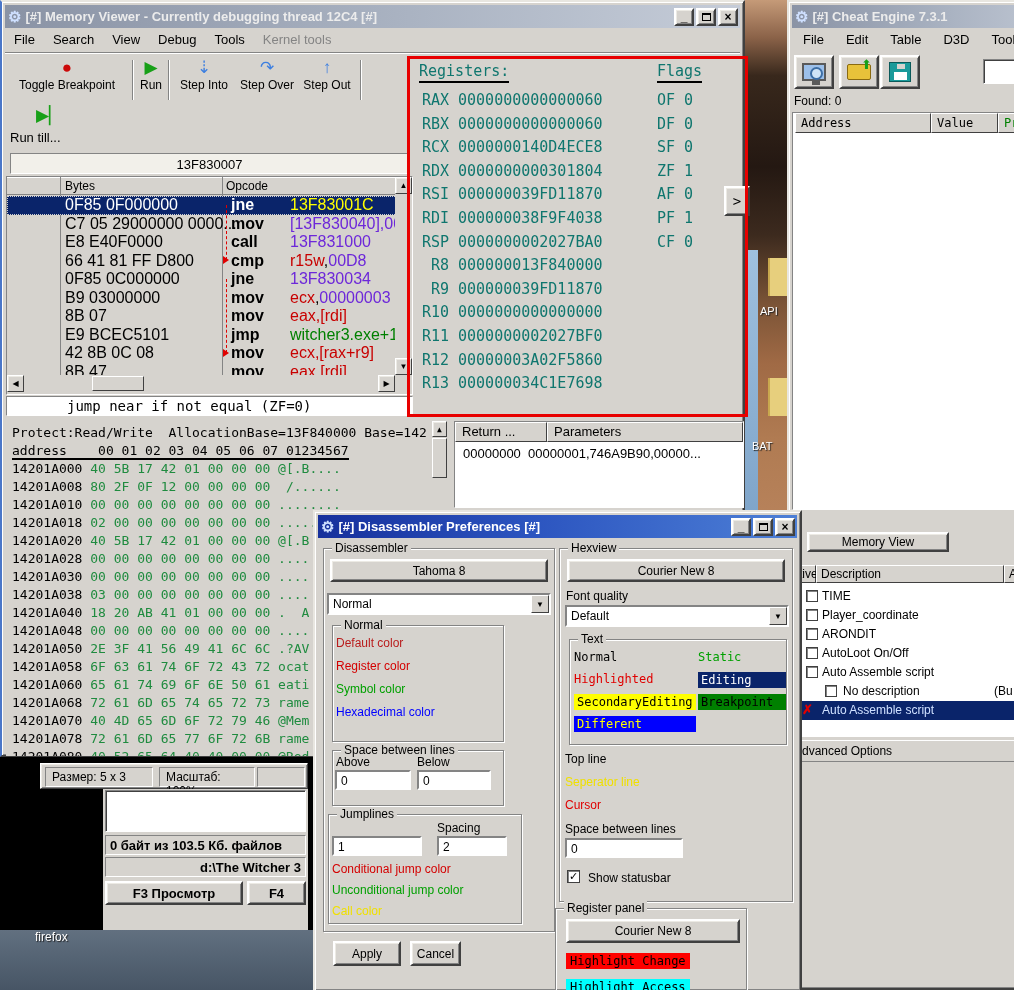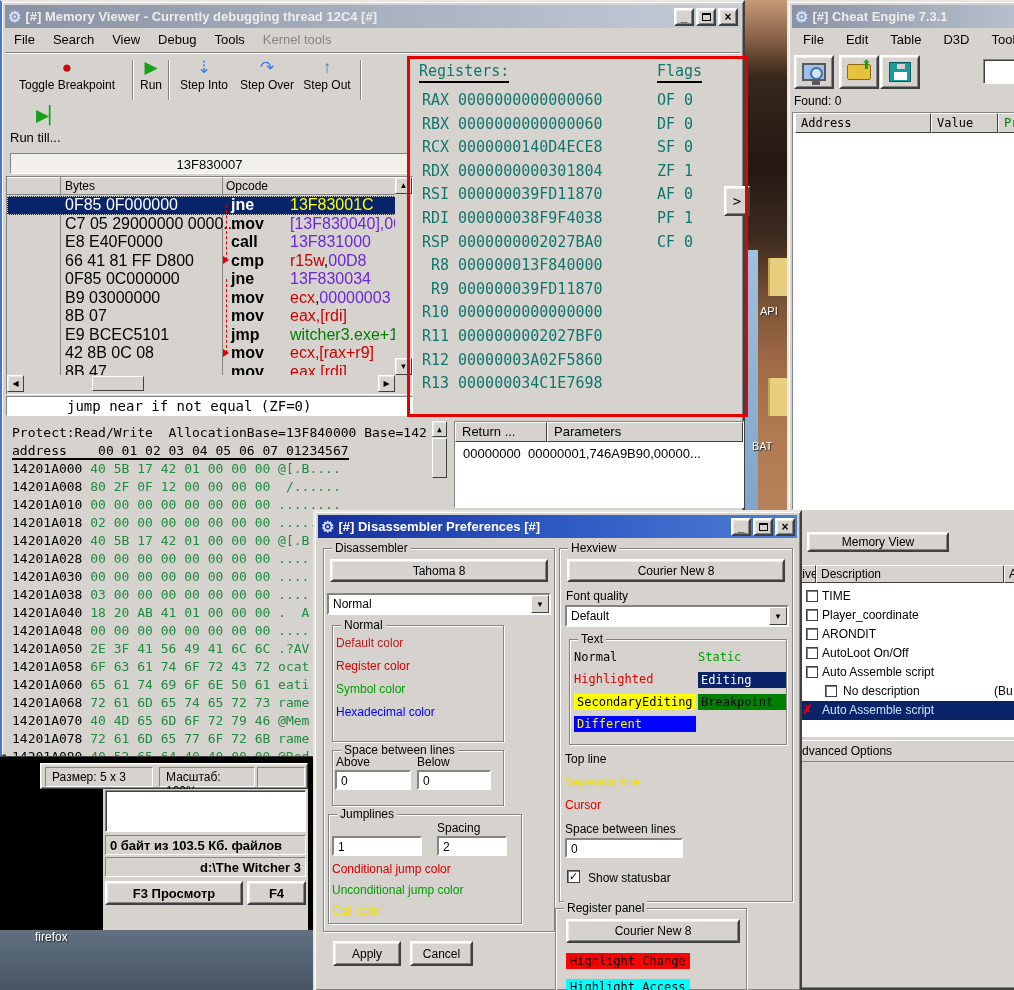--- a/index.html
+++ b/index.html
@@ -485,21 +485,21 @@
     <span class="plabel" style="left:108px;top:6px;">Spacing</span>
     <div class="field" style="position:absolute;left:3px;top:21px;width:90px;height:20px;">1</div>
     <div class="field" style="position:absolute;left:108px;top:21px;width:70px;height:20px;">2</div>
     <div id="p-jumplabels">
         <div class="plabel" style="left: 3px; top: 47px; color: rgb(212, 0, 0);">Conditional jump color</div>
         <div class="plabel" style="left: 3px; top: 68px; color: rgb(0, 160, 0);">Unconditional jump color</div>
         <div class="plabel" style="left: 3px; top: 89px; color: rgb(240, 224, 0);">Call color</div>
       </div>
   </div>
   <div class="btn" style="position:absolute;left:18px;top:429px;width:68px;height:25px;">Apply</div>
-  <div class="btn" style="position:absolute;left:95px;top:429px;width:63px;height:25px;">Cancel</div>
+  <div class="btn" style="position:absolute;left:95px;top:429px;width:51px;height:25px;">Cancel</div>
 
   <div class="groupbox" style="left:244px;top:36px;width:234px;height:354px;">
     <span class="legend">Hexview</span>
   </div>
   <div class="btn" style="position:absolute;left:252px;top:47px;width:218px;height:23px;">Courier New 8</div>
   <span class="plabel" style="left:251px;top:77px;">Font quality</span>
   <div class="combo" style="position:absolute;left:250px;top:93px;width:224px;height:22px;">
     <span class="cval">Default</span>
     <span class="cbtn">▼</span>
   </div>

